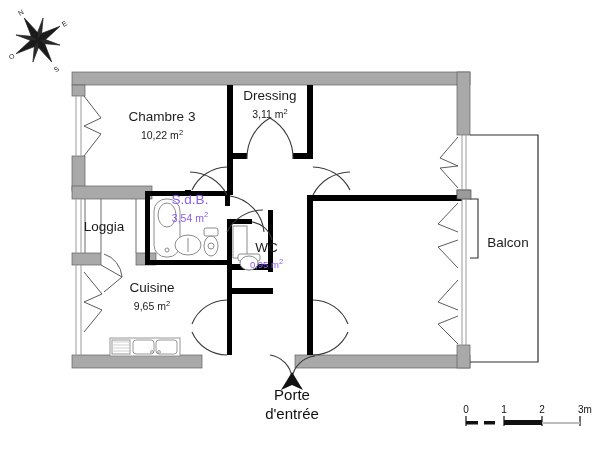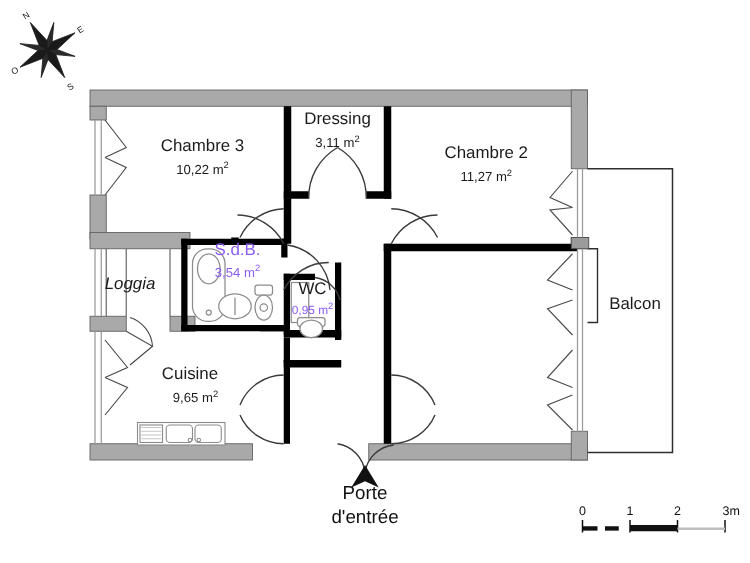--- a/index.html
+++ b/index.html
@@ -245,43 +245,39 @@
   <div class="lbl" style="left:162px;top:125px;">
     <div class="rname">Chambre 3</div>
     <div class="rarea" style="margin-top:4px;"><span>10,22 m</span><sup>2</sup></div>
   </div>
 
   <div class="lbl" style="left:270px;top:104px;">
     <div class="rname">Dressing</div>
     <div class="rarea" style="margin-top:4px;"><span>3,11 m</span><sup>2</sup></div>
   </div>
 
-  <div class="lbl" style="left:389px;top:131px;">
-    <div class="rname">Chambre 2</div>
-    <div class="rarea" style="margin-top:4px;"><span>11,27 m</span><sup>2</sup></div>
-  </div>
 
   <div class="lbl" style="left:190px;top:208px;">
     <div class="rname faint">S.d.B.</div>
     <div class="rarea faint" style="margin-top:3px;"><span>3,54 m</span><sup>2</sup></div>
   </div>
 
-  <div class="lbl" style="left:250px;top:239px;">
+  <div class="lbl" style="left:250px;top:255px;padding-left:33px;">
     <div class="rname">WC</div>
     <div class="rarea faint small" style="margin-top:2px;"><span>0,95 m</span><sup>2</sup></div>
   </div>
 
 
-  <div class="lbl" style="left:152px;top:308px;">
+  <div class="lbl" style="left:152px;top:296px;">
     <div class="rname">Cuisine</div>
-    <div class="rarea" style="margin-top:4px;text-align:right;"><span>9,65 m</span><sup>2</sup></div>
-  </div>
-
-
-  <div class="lbl rname" style="left:104px;top:227px;font-style:italic;">Loggia</div>
+    <div class="rarea" style="margin-top:4px;"><span>9,65 m</span><sup>2</sup></div>
+  </div>
+
+
+  <div class="lbl rname" style="left:104px;top:227px;">Loggia</div>
 
   <div class="lbl rname" style="left:508px;top:243px;">Balcon</div>
 
   <div class="lbl door-cap" style="left:292px;top:405px;">
     <div>Porte</div>
     <div>d'entrée</div>
   </div>
 
   <div class="scale-num" style="left:466px;top:404px;">0</div>
   <div class="scale-num" style="left:504px;top:404px;">1</div>

